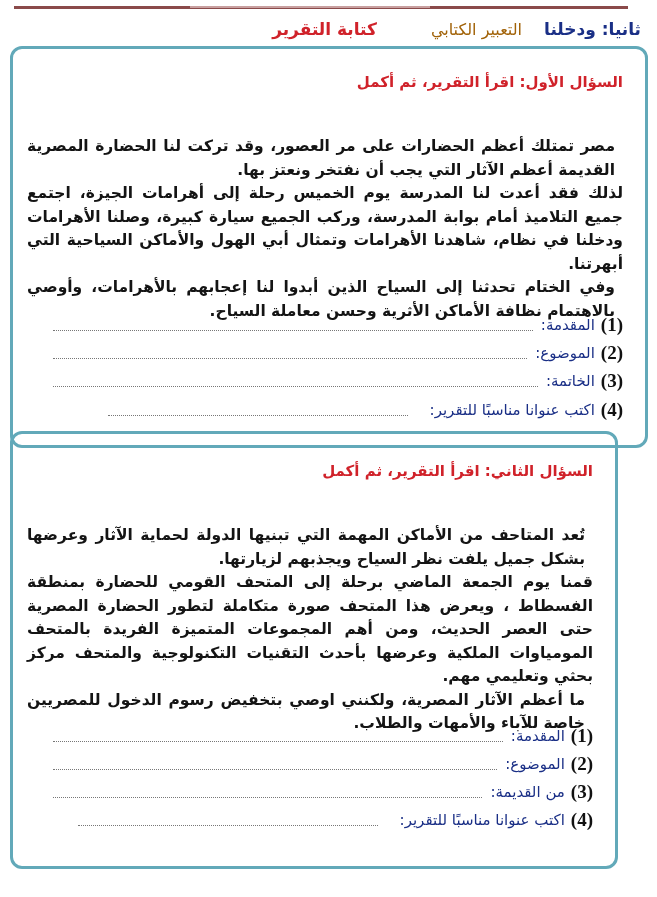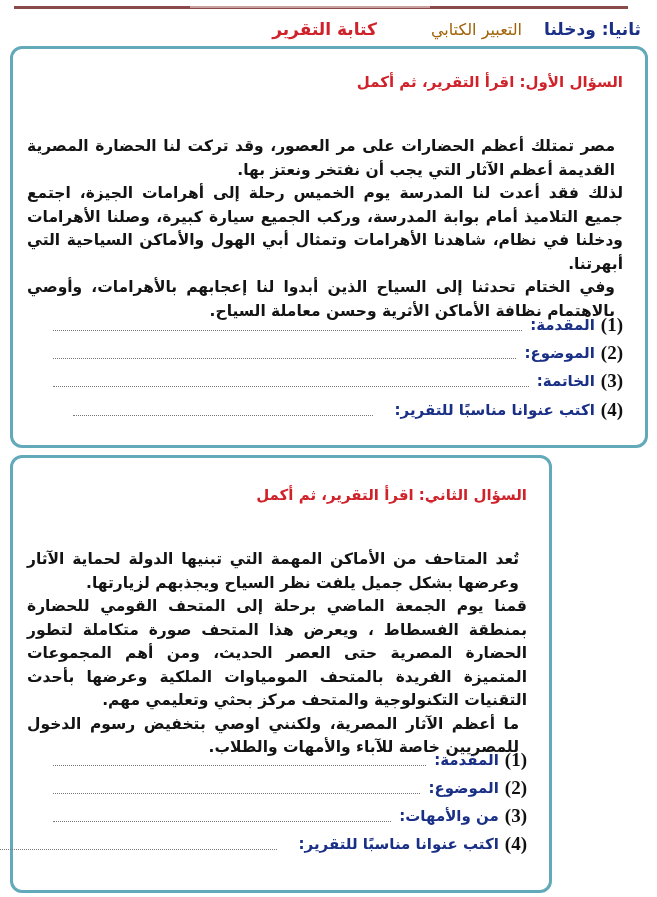--- a/index.html
+++ b/index.html
@@ -58,21 +58,21 @@
       margin-right: 54px;
       text-align: center;
     }
     .box {
       position: absolute;
       border: 3px solid #62a9b9;
       border-radius: 12px;
       box-sizing: border-box;
     }
     #box1 { top: 46px; left: 10px; width: 638px; height: 402px; }
-    #box2 { top: 455px; left: 10px; width: 542px; height: 438px; }
+    #box2 { top: 431px; left: 10px; width: 608px; height: 438px; }
     .q-title {
       position: absolute;
       right: 22px;
       font-weight: bold;
       font-size: 15px;
       color: #d0222a;
     }
     .para {
       position: absolute;
       right: 22px;
@@ -96,21 +96,21 @@
       height: 24px;
       direction: rtl;
     }
     .ans-num {
       font-family: "Liberation Serif", "DejaVu Serif", serif;
       font-weight: bold;
       font-size: 19px;
       color: #111;
     }
     .ans-label {
-      font-weight: bold;
+      font-weight: normal;
       font-size: 15px;
       color: #1a2f86;
       margin-right: 6px;
       white-space: nowrap;
     }
     .dots {
       flex: 1;
       border-bottom: 1.5px dotted #777;
       height: 0;
       margin-right: 8px;
@@ -177,21 +177,21 @@
     <span class="ans-label">المقدمة:</span>
     <span class="dots"></span>
   </div>
   <div class="ans" style="top:318px;">
     <span class="ans-num">(2)</span>
     <span class="ans-label">الموضوع:</span>
     <span class="dots"></span>
   </div>
   <div class="ans" style="top:346px;">
     <span class="ans-num">(3)</span>
-    <span class="ans-label">من والأمهات:</span>
+    <span class="ans-label">من القديمة:</span>
     <span class="dots"></span>
   </div>
   <div class="ans" style="top:374px;">
     <span class="ans-num">(4)</span>
     <span class="ans-label">اكتب عنوانا مناسبًا للتقرير:</span>
     <span class="dots short"></span>
   </div>
 </div>
 
 </body></html>

